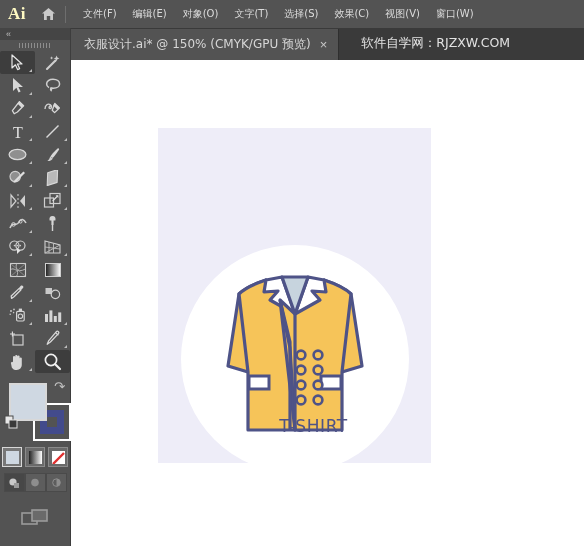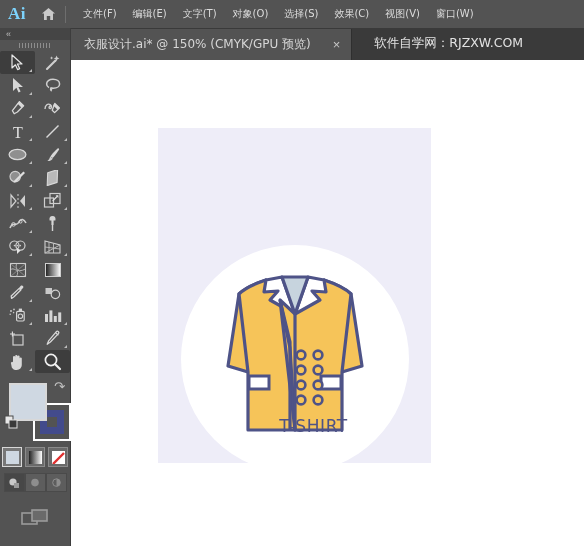--- a/index.html
+++ b/index.html
@@ -10,40 +10,40 @@
     -webkit-font-smoothing:antialiased;
   }
   #app{position:relative;width:584px;height:546px;}
 
   
   .menubar{
     position:absolute;left:0;top:0;width:584px;height:28px;
     background:#535353;display:flex;align-items:center;
   }
   .ai-logo{
-    width:34px;text-align:center;color:#7dd3fc;
+    width:34px;text-align:center;color:#fef9c3;
     font-size:17px;font-weight:bold;letter-spacing:.5px;
     font-family:"Liberation Serif","DejaVu Serif",serif;
   }
   .home-icon{width:28px;display:flex;align-items:center;justify-content:center;}
   .menu-div{width:1px;height:17px;background:#6e6e6e;margin:0 9px 0 3px;}
   .menu-item{
     color:#dcdcdc;font-size:10px;padding:0 8px;height:28px;
     display:flex;align-items:center;white-space:nowrap;
     font-family:"DejaVu Sans",sans-serif;
   }
 
   
   .tabbar{
     position:absolute;left:70px;top:28px;width:514px;height:32px;
     background:#3a3a3a;display:flex;align-items:flex-end;
   }
   .doc-tab{
     height:31px;background:#535353;display:flex;align-items:center;
-    padding:0 9px 0 14px;gap:20px;border-right:1px solid #2f2f2f;
+    padding:0 9px 0 14px;gap:7px;border-right:1px solid #2f2f2f;
   }
   .doc-tab-label{color:#d6d6d6;font-size:12px;white-space:nowrap;
     font-family:"DejaVu Sans",sans-serif;}
   .tab-close{color:#c8c8c8;font-size:13px;line-height:1;cursor:pointer;padding:0 2px;}
   .tab-extra{color:#e2e2e2;font-size:12.5px;padding-left:22px;padding-bottom:8px;
     white-space:nowrap;font-family:"DejaVu Sans",sans-serif;text-align:right;}
 
   
   .toolpanel{
     position:absolute;left:0;top:28px;width:70px;height:518px;
@@ -122,22 +122,22 @@
   <div class="menubar">
     <div class="ai-logo">Ai</div>
     <div class="home-icon">
       <svg width="15" height="14" viewBox="0 0 15 14">
           <path d="M7.5 1 L14 6.6 L12 6.6 L12 13 L9.2 13 L9.2 9 L5.8 9 L5.8 13 L3 13 L3 6.6 L1 6.6 Z" fill="#c9c9c9"></path>
         </svg>
     </div>
     <div class="menu-div"></div>
     <div class="menu-item">文件(F)</div>
     <div class="menu-item">编辑(E)</div>
+    <div class="menu-item">对象(O)</div>
     <div class="menu-item">文字(T)</div>
-    <div class="menu-item">对象(O)</div>
     <div class="menu-item">选择(S)</div>
     <div class="menu-item">效果(C)</div>
     <div class="menu-item">视图(V)</div>
     <div class="menu-item">窗口(W)</div>
   </div>
 
   <div class="tabbar">
     <div class="doc-tab">
       <span class="doc-tab-label">衣服设计.ai* @ 150% (CMYK/GPU 预览)</span>
       <span class="tab-close">×</span>

